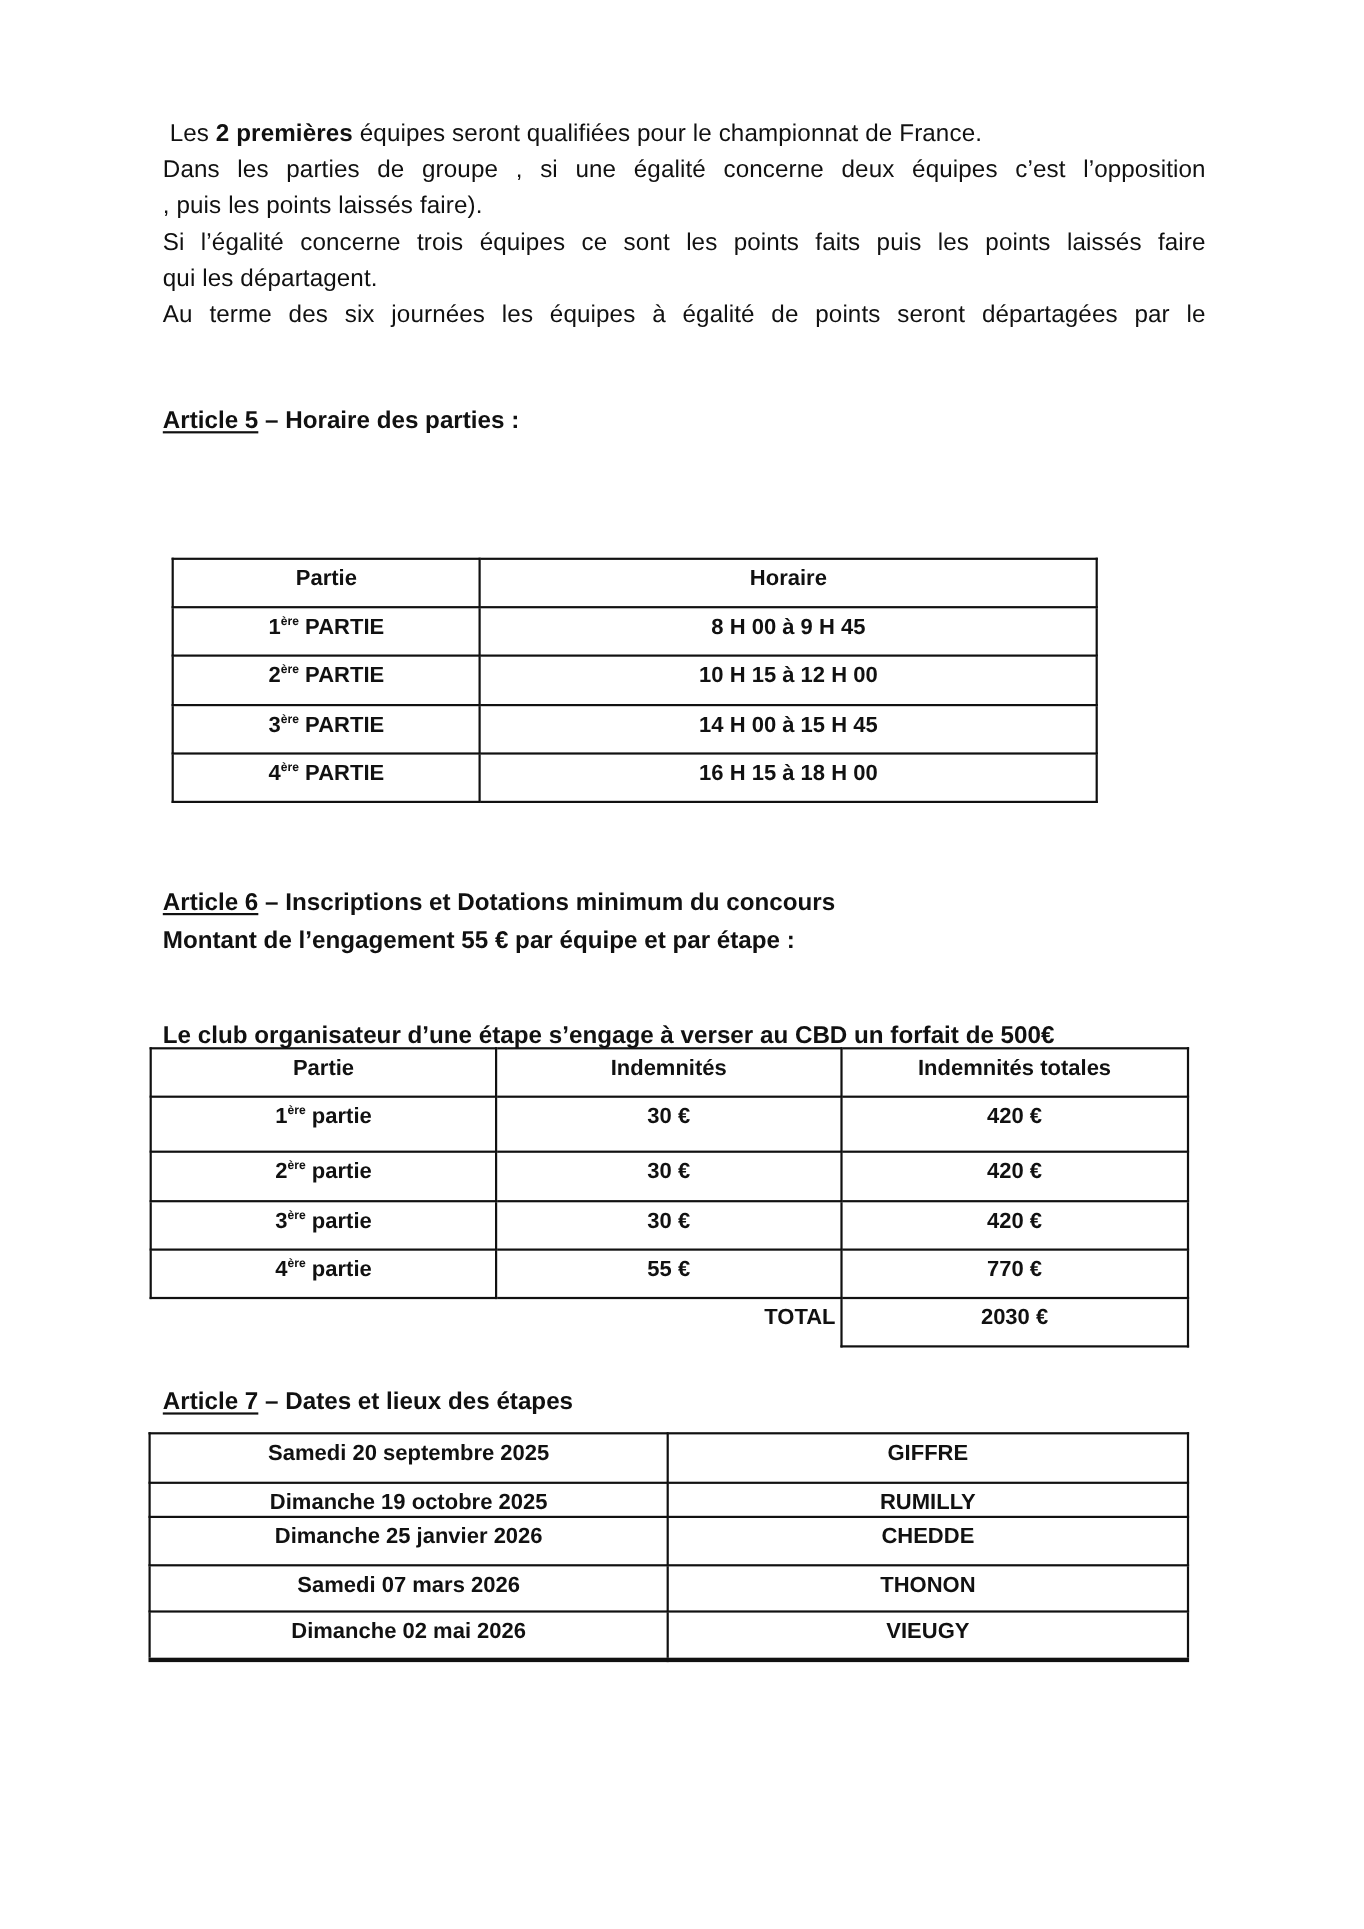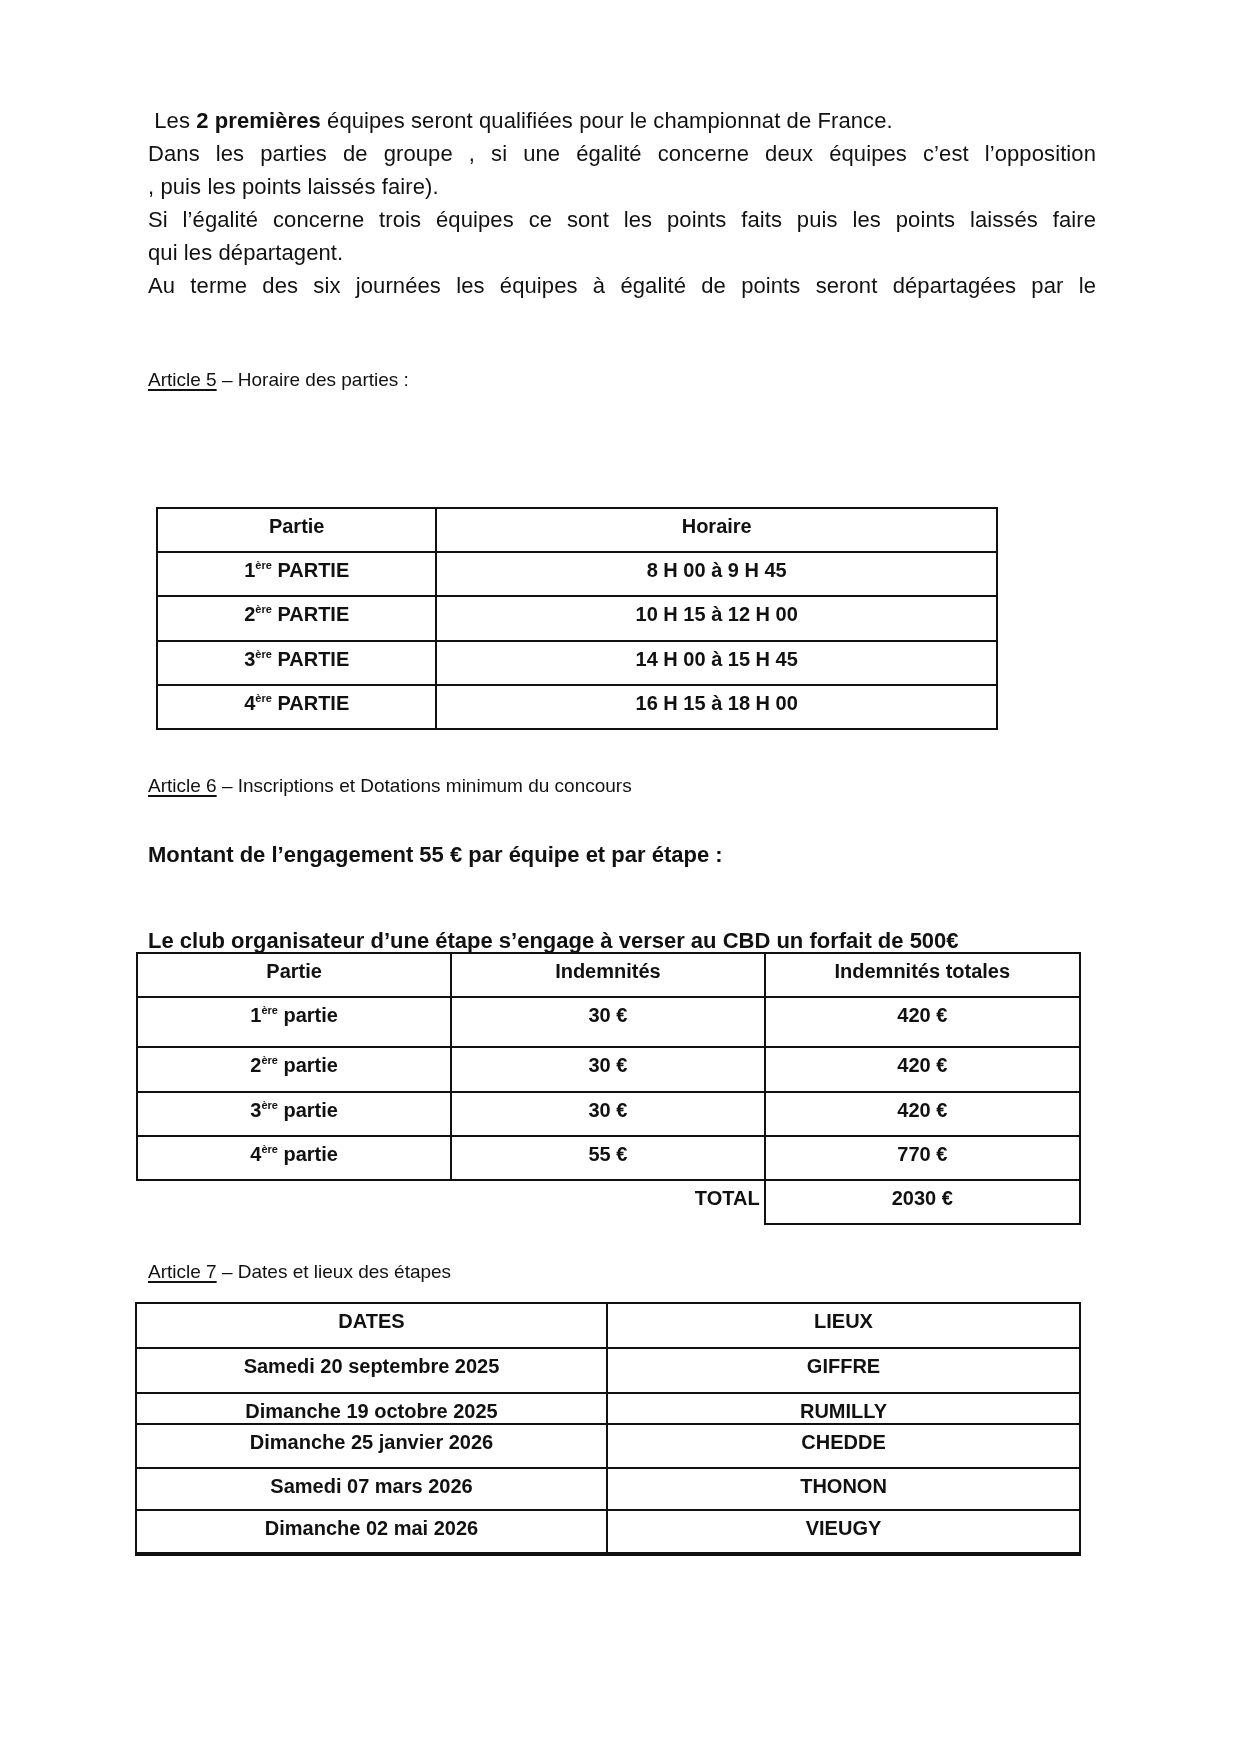--- a/index.html
+++ b/index.html
@@ -3,21 +3,21 @@
 <meta charset="utf-8">
 <style>
   html, body { margin: 0; padding: 0; background: #ffffff; }
   body { width: 1240px; height: 1754px; position: relative; overflow: hidden;
          font-family: "Liberation Sans", "DejaVu Sans", sans-serif; color: #111111; }
   .para { position: absolute; left: 148px; width: 948px; font-size: 22px; line-height: 33px;
           text-align: justify; letter-spacing: 0.1px; }
   .para .line { display: block; height: 33px; white-space: nowrap; }
   .para .line.just { text-align: justify; text-align-last: justify; white-space: normal; }
   b, .bold { font-weight: bold; }
-  .heading { position: absolute; left: 148px; font-size: 19px; font-weight: normal; white-space: nowrap; }
+  .heading { position: absolute; left: 148px; font-size: 22px; font-weight: bold; white-space: nowrap; }
   .heading .art { text-decoration: underline; text-underline-offset: 3px; text-decoration-thickness: 2px; }
   .boldline { position: absolute; left: 148px; font-size: 22px; font-weight: bold; white-space: nowrap; }
   table { position: absolute; border-collapse: collapse; font-size: 20px; font-weight: bold; }
   td, th { border: 2px solid #111; text-align: center; vertical-align: top; padding: 6px 4px 0 4px;
            font-weight: bold; box-sizing: border-box; }
   sup { font-size: 11px; vertical-align: 8px; line-height: 0; }
   .noborder { border: none; text-align: right; padding-right: 4px; }
   .total-val { border: 2px solid #111; }
 </style>
 </head>
@@ -58,21 +58,21 @@
     <td><span>3</span><sup>ère</sup><span style="white-space:pre"> PARTIE</span></td>
     <td>14 H 00 à 15 H 45</td>
   </tr>
   <tr style="height:44px">
     <td><span>4</span><sup>ère</sup><span style="white-space:pre"> PARTIE</span></td>
     <td>16 H 15 à 18 H 00</td>
   </tr>
 </tbody>
   </table>
 
-<div class="heading" style="top:775px;text-align:right;">
+<div class="heading" style="top:807px;text-align:right;">
   <span class="art">Article 6</span><span style="white-space:pre"> – Inscriptions et Dotations minimum du concours</span>
 </div>
 <div class="boldline" style="top:842px;">Montant de l’engagement 55 € par équipe et par étape :</div>
 <div class="boldline" style="top:928px;">Le club organisateur d’une étape s’engage à verser au CBD un forfait de 500€</div>
 
 <table style="left:136px; top:952px; width:945px;">
   <colgroup>
       <col style="width:315px">
       <col style="width:314px">
       <col style="width:316px">
@@ -113,24 +113,20 @@
 <div class="heading" style="top:1261px;">
   <span class="art">Article 7</span><span style="white-space:pre"> – Dates et lieux des étapes</span>
 </div>
 
 <table style="left:135px; top:1302px; width:946px; border-bottom:4px solid #111;">
   <colgroup>
       <col style="width:472px">
       <col style="width:474px">
     </colgroup>
   <tbody>
-      <tr style="height:45px">
-    <td>DATES</td>
-    <td>LIEUX</td>
-  </tr>
   <tr style="height:45px">
     <td>Samedi 20 septembre 2025</td>
     <td>GIFFRE</td>
   </tr>
   <tr style="height:28px">
     <td>Dimanche 19 octobre 2025</td>
     <td>RUMILLY</td>
   </tr>
   <tr style="height:44px">
     <td>Dimanche 25 janvier 2026</td>

